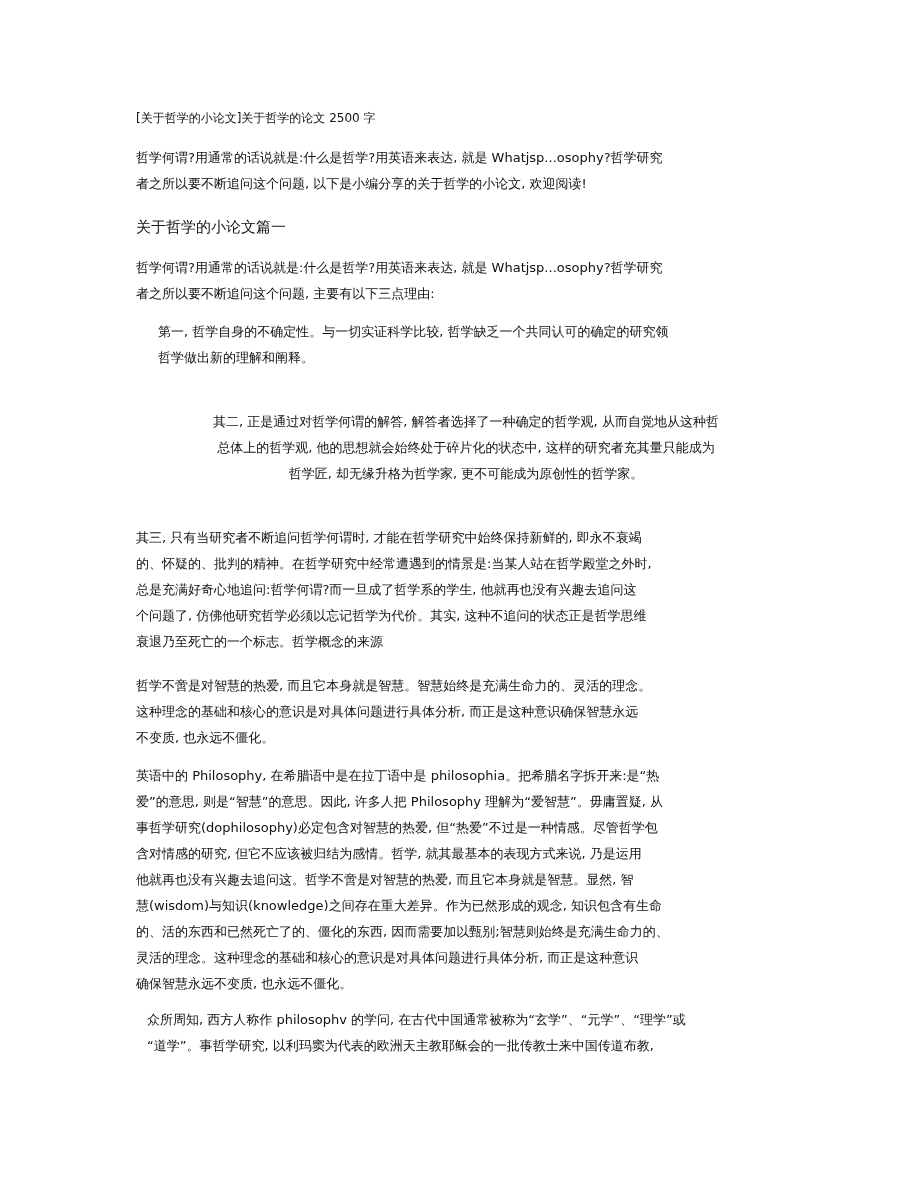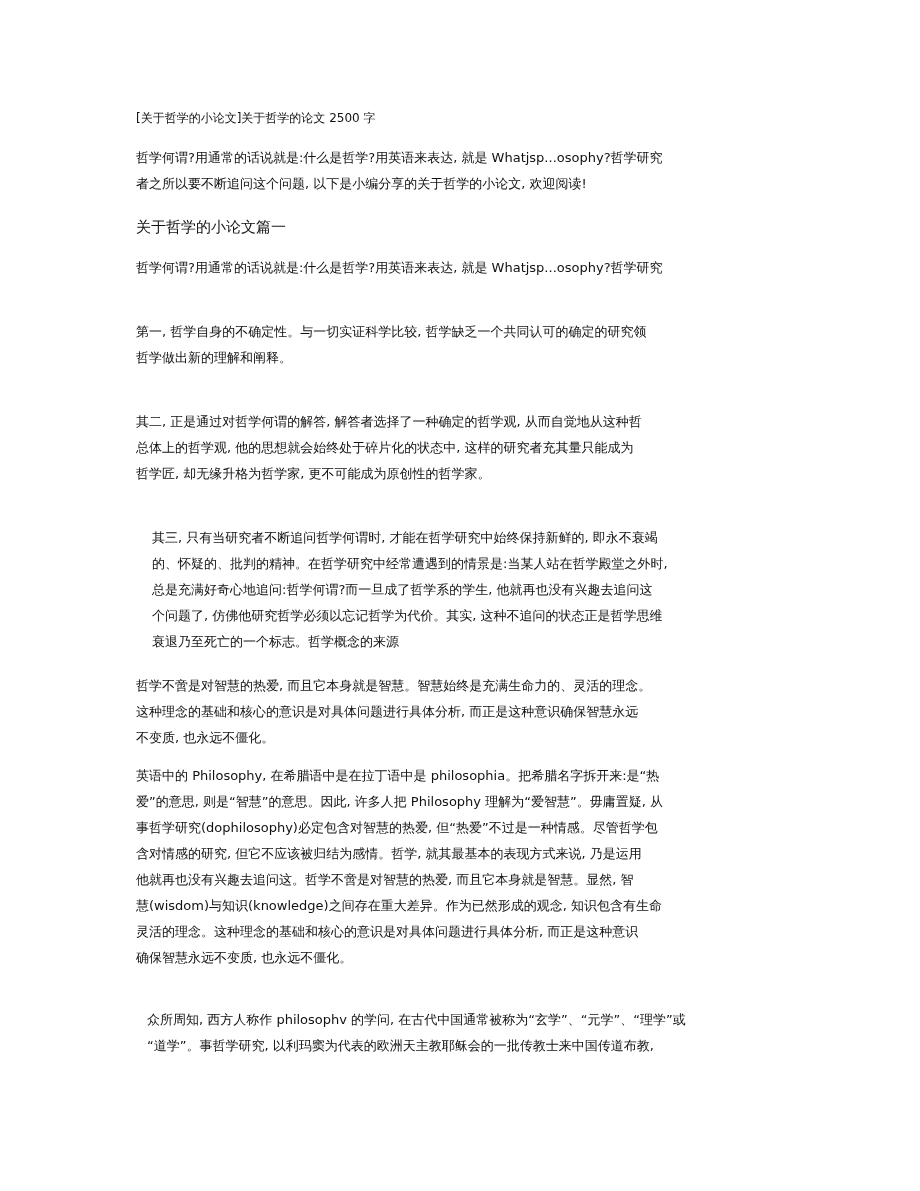--- a/index.html
+++ b/index.html
@@ -20,54 +20,56 @@
 
   <div class="para" style="top:145px;">
     <span class="ln">哲学何谓?用通常的话说就是:什么是哲学?用英语来表达, 就是 Whatjsp...osophy?哲学研究</span>
     <span class="ln">者之所以要不断追问这个问题, 以下是小编分享的关于哲学的小论文, 欢迎阅读!</span>
   </div>
 
   <div class="heading" style="top:217px;">关于哲学的小论文篇一</div>
 
   <div class="para" style="top:255px;">
     <span class="ln">哲学何谓?用通常的话说就是:什么是哲学?用英语来表达, 就是 Whatjsp...osophy?哲学研究</span>
+    <span class="ln">者之所以要不断追问这个问题, 主要有以下三点理由:</span>
   </div>
 
-  <div class="para" style="top:319px;">
+  <div class="para" style="top:319px;margin-left:22px;">
     <span class="ln">第一, 哲学自身的不确定性。与一切实证科学比较, 哲学缺乏一个共同认可的确定的研究领</span>
     <span class="ln">哲学做出新的理解和阐释。</span>
   </div>
 
-  <div class="para" style="top:409px;">
+  <div class="para" style="top:409px;text-align:center;">
     <span class="ln">其二, 正是通过对哲学何谓的解答, 解答者选择了一种确定的哲学观, 从而自觉地从这种哲</span>
     <span class="ln">总体上的哲学观, 他的思想就会始终处于碎片化的状态中, 这样的研究者充其量只能成为</span>
     <span class="ln">哲学匠, 却无缘升格为哲学家, 更不可能成为原创性的哲学家。</span>
   </div>
 
-  <div class="para" style="top:525px;margin-left:16px;">
+  <div class="para" style="top:525px;">
     <span class="ln">其三, 只有当研究者不断追问哲学何谓时, 才能在哲学研究中始终保持新鲜的, 即永不衰竭</span>
     <span class="ln">的、怀疑的、批判的精神。在哲学研究中经常遭遇到的情景是:当某人站在哲学殿堂之外时,</span>
     <span class="ln">总是充满好奇心地追问:哲学何谓?而一旦成了哲学系的学生, 他就再也没有兴趣去追问这</span>
     <span class="ln">个问题了, 仿佛他研究哲学必须以忘记哲学为代价。其实, 这种不追问的状态正是哲学思维</span>
     <span class="ln">衰退乃至死亡的一个标志。哲学概念的来源</span>
   </div>
 
   <div class="para" style="top:673px;">
     <span class="ln">哲学不啻是对智慧的热爱, 而且它本身就是智慧。智慧始终是充满生命力的、灵活的理念。</span>
     <span class="ln">这种理念的基础和核心的意识是对具体问题进行具体分析, 而正是这种意识确保智慧永远</span>
     <span class="ln">不变质, 也永远不僵化。</span>
   </div>
 
   <div class="para" style="top:763px;">
     <span class="ln">英语中的 Philosophy, 在希腊语中是在拉丁语中是 philosophia。把希腊名字拆开来:是“热</span>
     <span class="ln">爱”的意思, 则是“智慧”的意思。因此, 许多人把 Philosophy 理解为“爱智慧”。毋庸置疑, 从</span>
     <span class="ln">事哲学研究(dophilosophy)必定包含对智慧的热爱, 但“热爱”不过是一种情感。尽管哲学包</span>
     <span class="ln">含对情感的研究, 但它不应该被归结为感情。哲学, 就其最基本的表现方式来说, 乃是运用</span>
     <span class="ln">他就再也没有兴趣去追问这。哲学不啻是对智慧的热爱, 而且它本身就是智慧。显然, 智</span>
     <span class="ln">慧(wisdom)与知识(knowledge)之间存在重大差异。作为已然形成的观念, 知识包含有生命</span>
+    <span class="ln">的、活的东西和已然死亡了的、僵化的东西, 因而需要加以甄别;智慧则始终是充满生命力的、</span>
     <span class="ln">灵活的理念。这种理念的基础和核心的意识是对具体问题进行具体分析, 而正是这种意识</span>
     <span class="ln">确保智慧永远不变质, 也永远不僵化。</span>
   </div>
 
   <div class="para" style="top:1007px;margin-left:11px;">
     <span class="ln">众所周知, 西方人称作 philosophv 的学问, 在古代中国通常被称为“玄学”、“元学”、“理学”或</span>
     <span class="ln">“道学”。事哲学研究, 以利玛窦为代表的欧洲天主教耶稣会的一批传教士来中国传道布教,</span>
   </div>
 
 </div>

